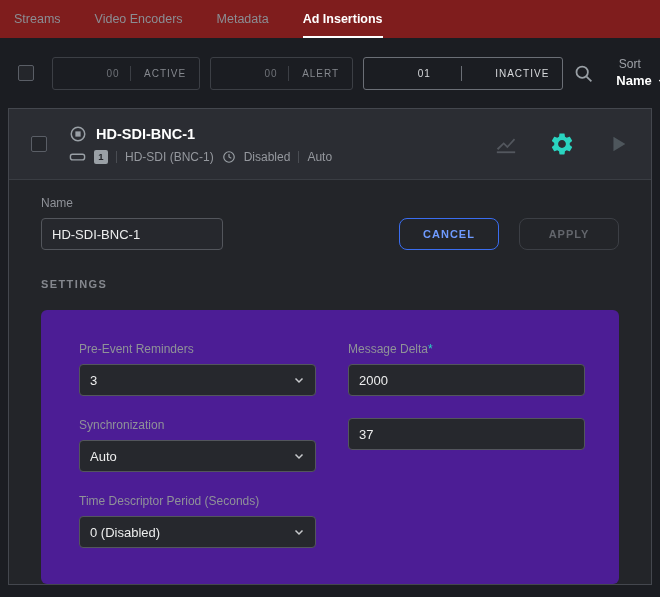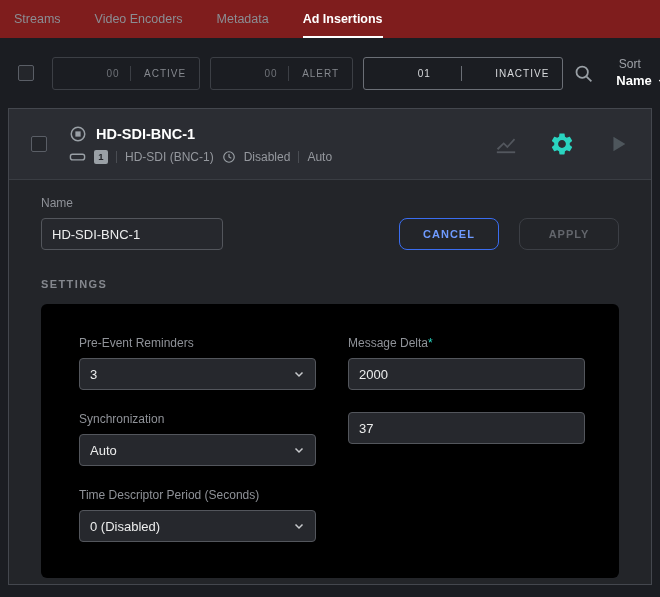--- a/index.html
+++ b/index.html
@@ -95,26 +95,26 @@
   .btn {
     width:100px; height:32px; border-radius:8px; background:transparent;
     font-size:11px; font-weight:700; letter-spacing:1px; cursor:pointer;
     display:flex; align-items:center; justify-content:center;
     font-family:"Liberation Sans", sans-serif;
   }
   .btn-cancel { border:1px solid #3a6df0; color:#6f9bff; }
   .btn-apply  { border:1px solid #3c3f45; color:#63666c; }
 
   .settings-heading {
-    margin:28px 0 14px; font-size:11px; font-weight:700;
+    margin:28px 0 20px; font-size:11px; font-weight:700;
     letter-spacing:1.4px; color:#85888e;
   }
 
   .panel {
-    background:#000000; border-radius:6px;
+    background:#4c1d95; border-radius:6px;
     padding:32px 38px 36px; min-height:258px;
   }
   .grid {
     display:grid; grid-template-columns:237px 237px;
     column-gap:32px; row-gap:22px;
   }
   .control-input { width:237px; }
   .select {
     width:237px; height:32px; background:#26282d; border:1px solid #53565c;
     border-radius:4px; color:#eceded; font-size:13px; padding:0 10px;

